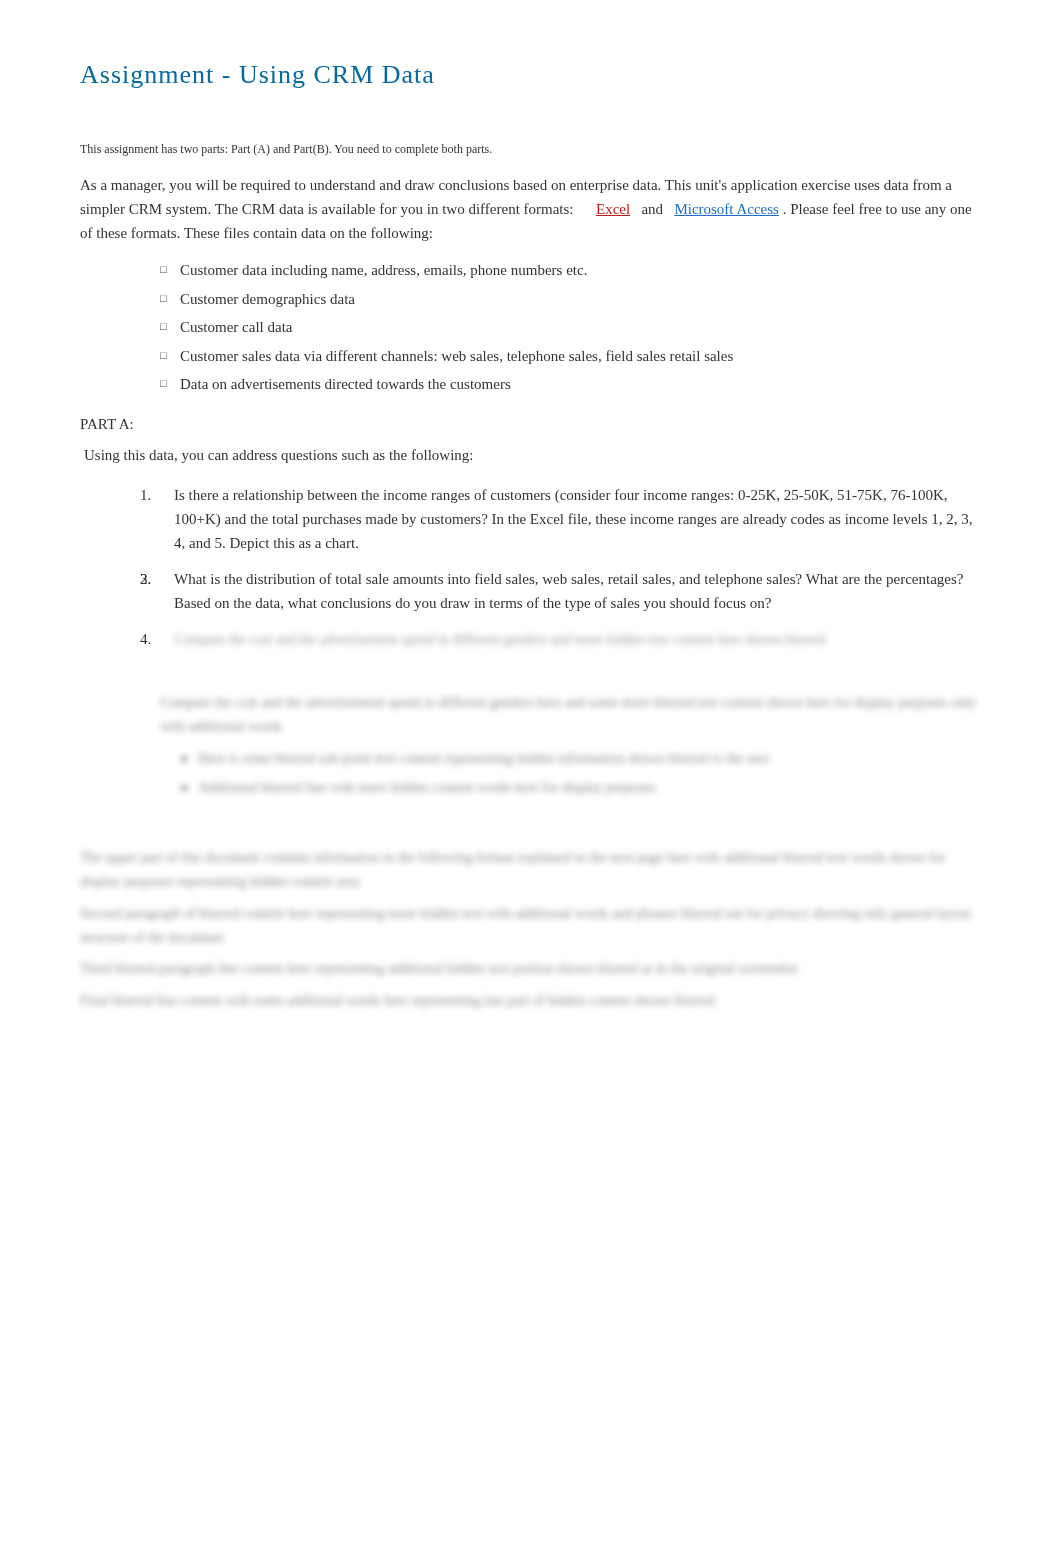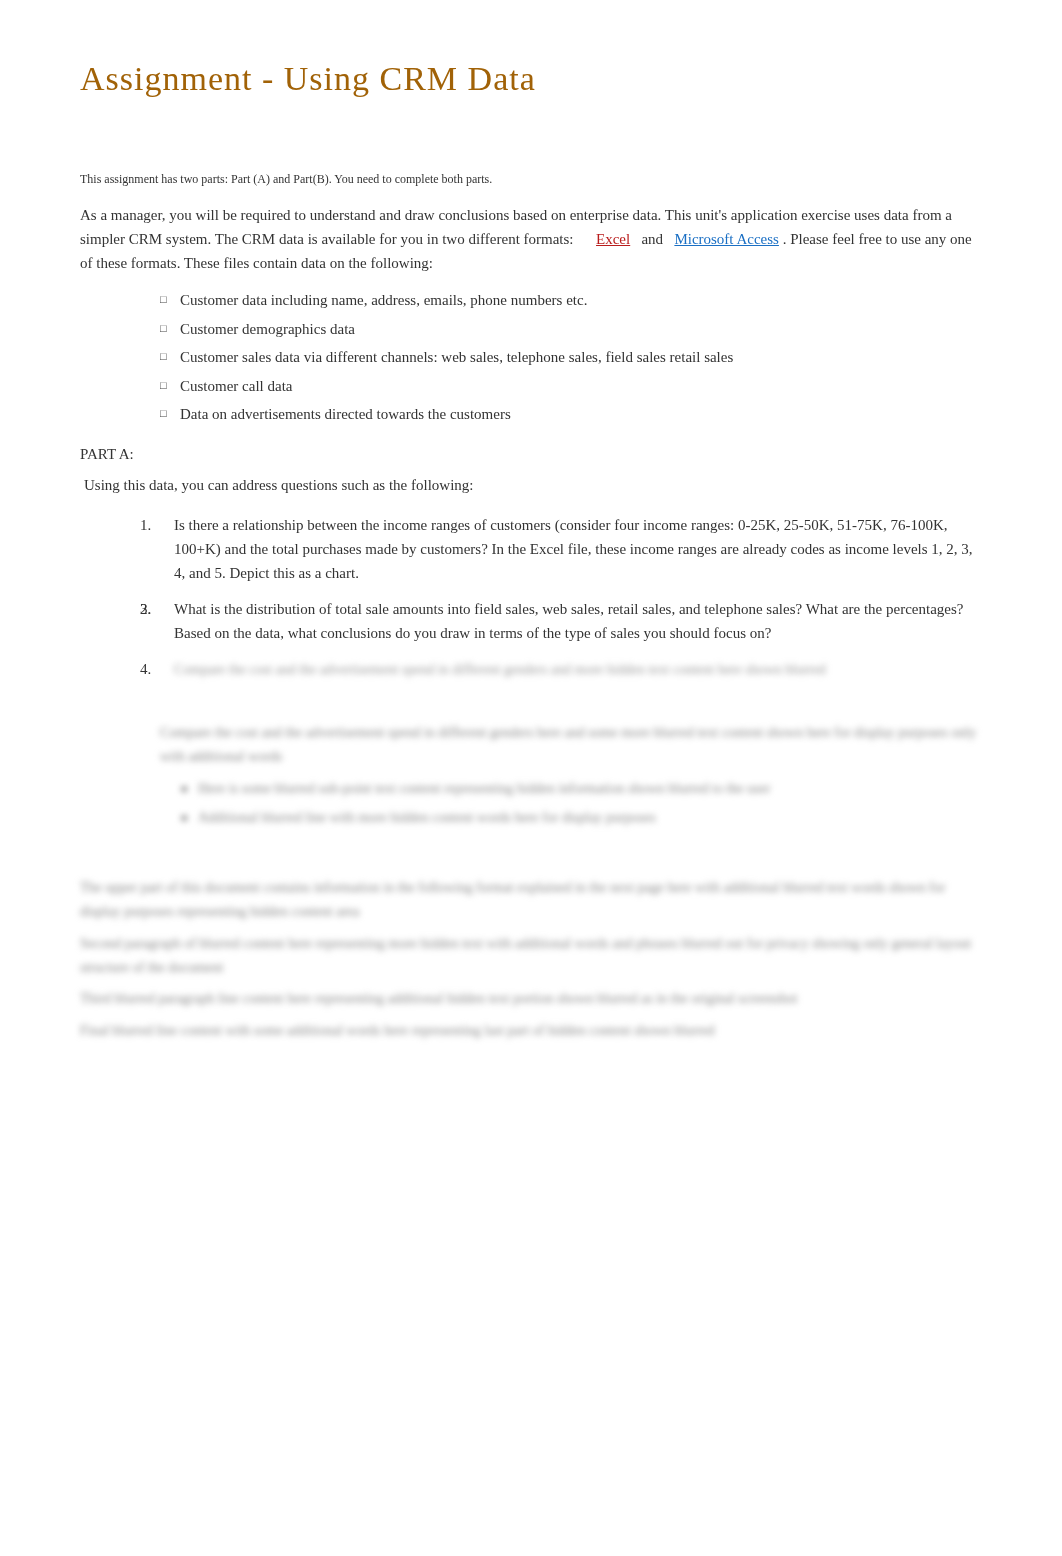--- a/index.html
+++ b/index.html
@@ -12,24 +12,24 @@
       background: #ffffff;
       font-family: 'Times New Roman', Times, serif;
       font-size: 15px;
       color: #333333;
       width: 1062px;
       min-height: 1556px;
       padding: 60px 80px 80px 80px;
     }
 
     .page-title {
-      font-size: 34px;
+      font-size: 26px;
       font-weight: 300;
-      color: #a16207;
-      margin-bottom: 72px;
+      color: #0369a1;
+      margin-bottom: 50px;
       letter-spacing: 1px;
     }
 
     .intro-text {
       margin-bottom: 14px;
       line-height: 1.6;
       font-size: 12px;
     }
 
     .crm-line {
@@ -143,22 +143,22 @@
   &nbsp;&nbsp;&nbsp;&nbsp;
   <a class="excel-link" href="#">Excel</a>
   &nbsp; <span>and</span> &nbsp;
   <a class="access-link" href="#">Microsoft Access</a>
   <span>. Please feel free to use any one of these formats. These files contain data on the following:</span>
 </p>
 
 <ul class="bullet-list">
   <li><span>Customer data including name, address, emails, phone numbers etc.</span></li>
   <li><span>Customer demographics data</span></li>
+  <li><span>Customer call data</span></li>
   <li><span>Customer sales data via different channels: web sales, telephone sales, field sales retail sales</span></li>
-  <li><span>Customer call data</span></li>
   <li><span>Data on advertisements directed towards the customers</span></li>
 </ul>
 
 <p class="part-heading">PART A:</p>
 
 <p class="part-intro">Using this data, you can address questions such as the following:</p>
 
 <ol class="numbered-list">
   <li>
     <span class="num">1.</span>

